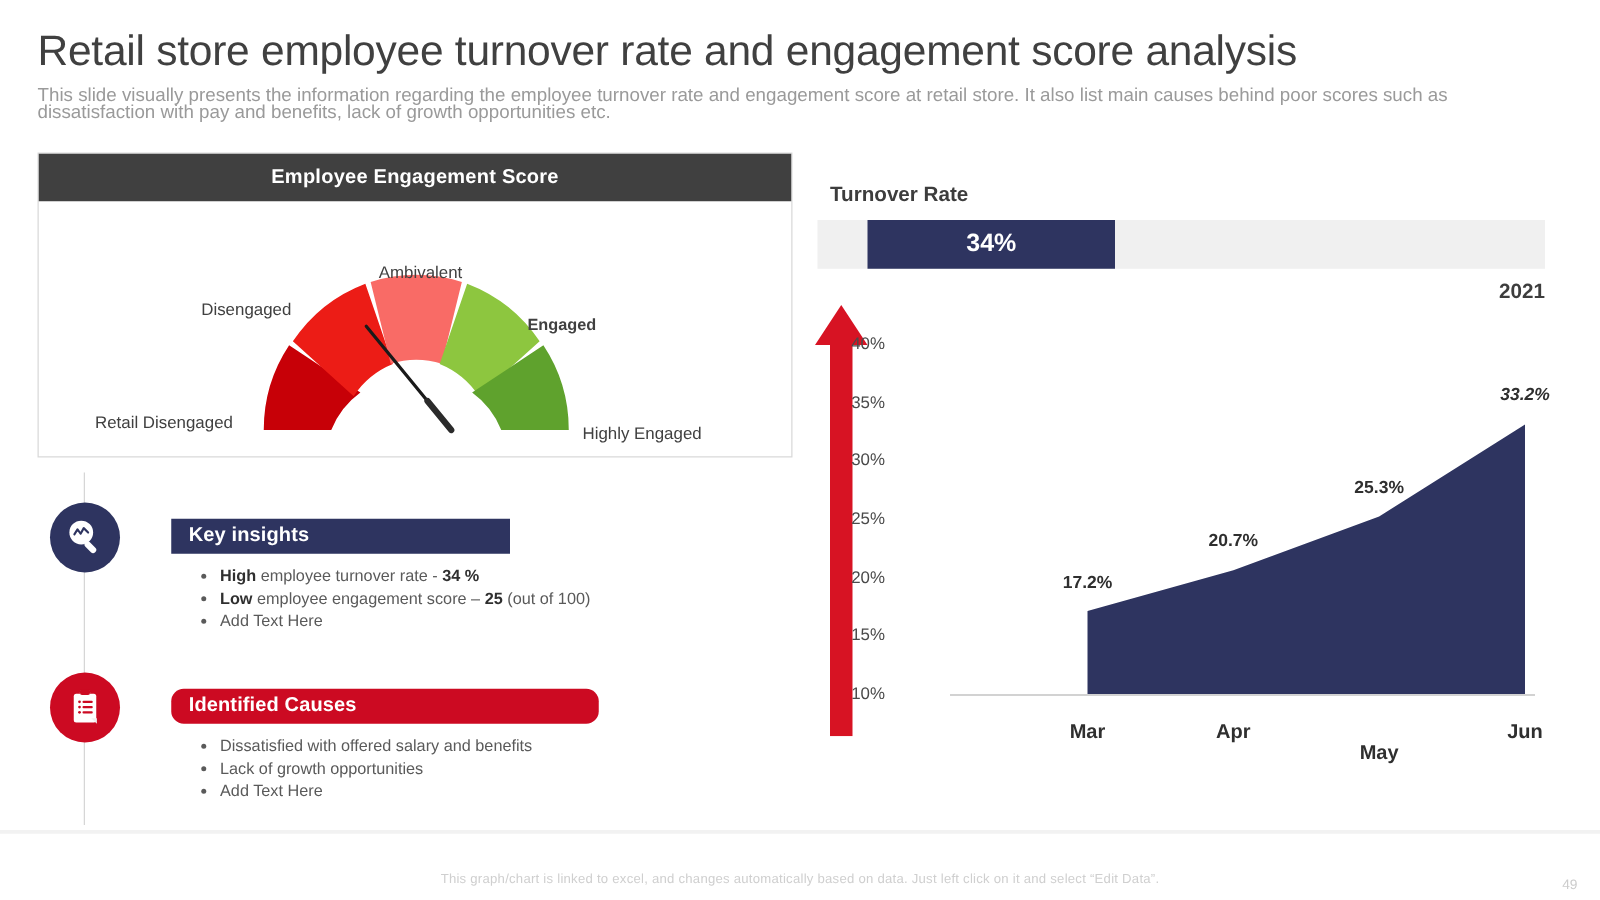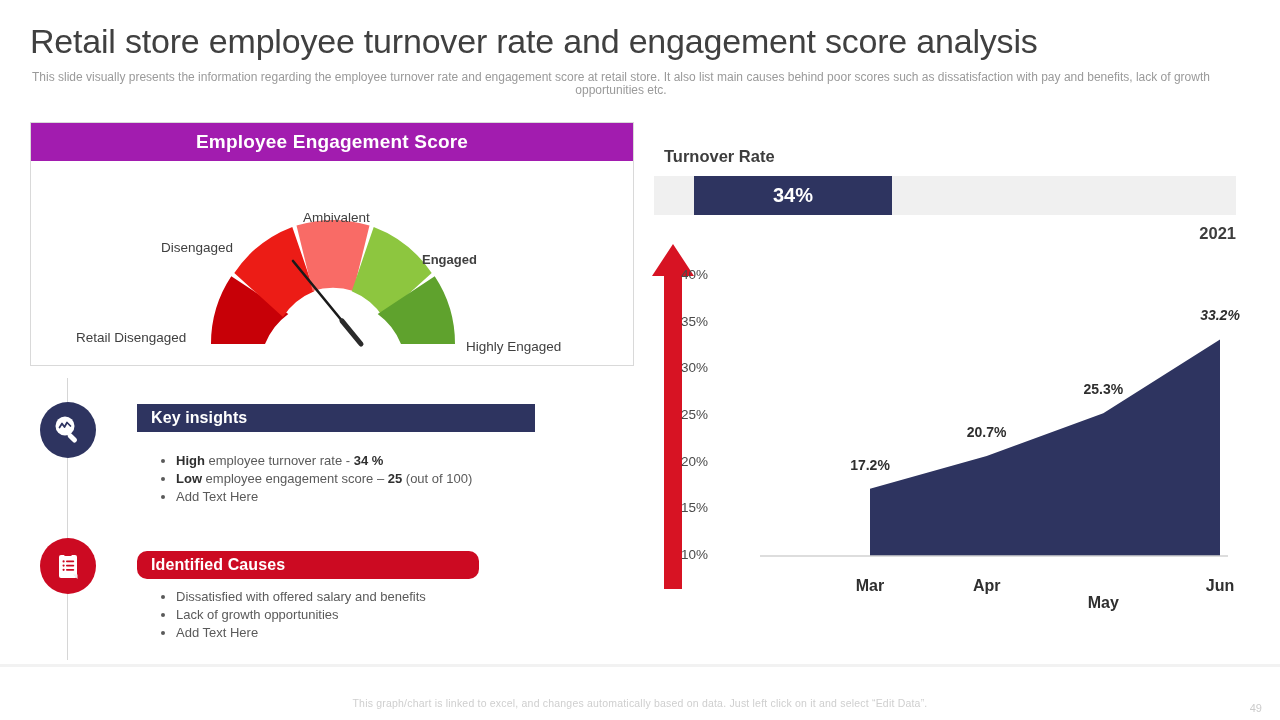--- a/index.html
+++ b/index.html
@@ -11,32 +11,32 @@
   .slide{position:absolute;inset:0;}
 
   
   .title{
     position:absolute;left:30px;top:20px;width:1200px;
     font-size:34px;line-height:42px;color:#404040;font-weight:400;
     letter-spacing:-0.2px;white-space:nowrap;
   }
   .subtitle{
     position:absolute;left:30px;top:71px;width:1182px;
-    font-size:12px;line-height:12.5px;color:#9a9a9a;font-weight:400;text-align:center;
+    font-size:15px;line-height:12.5px;color:#9a9a9a;font-weight:400;
   }
 
   
   .gauge-card{
     position:absolute;left:30px;top:122px;width:604px;height:244px;
     border:1px solid #d9d9d9;background:#fff;box-sizing:border-box;
   }
   .gauge-card-title{
-    height:38px;background:#a21caf;color:#fff;
+    height:38px;background:#404040;color:#fff;
     display:flex;align-items:center;justify-content:center;
-    font-size:19px;font-weight:bold;letter-spacing:0.2px;
+    font-size:16px;font-weight:bold;letter-spacing:0.2px;
   }
   .gauge-body{position:relative;height:205px;}
   .gauge-svg{position:absolute;left:0;top:0;}
   .glab{position:absolute;font-size:13.5px;color:#404040;white-space:nowrap;}
   .glab.bold{font-weight:bold;font-size:13px;}
 
   
   .rail{position:absolute;left:67px;top:378px;width:1px;height:282px;background:#d6d6d6;}
   .icon-circle{
     position:absolute;width:56px;height:56px;border-radius:50%;
@@ -44,21 +44,21 @@
   }
   .icon-circle.navy{left:40px;top:402px;background:#2e3460;}
   .icon-circle.red{left:40px;top:538px;background:#cc0a22;}
 
   
   .block-head{
     position:absolute;height:28px;display:flex;align-items:center;
     color:#ffffff;font-size:16px;font-weight:bold;padding-left:14px;
     box-sizing:border-box;letter-spacing:0.1px;
   }
-  .block-head.navy{left:137px;top:404px;width:398px;background:#2e3460;}
+  .block-head.navy{left:137px;top:415px;width:271px;background:#2e3460;}
   .block-head.red{left:137px;top:551px;width:342px;background:#cc0a22;border-radius:10px;}
   .bullets{position:absolute;left:160px;font-size:13px;line-height:17.5px;color:#5a5a5a;}
   .bullets.one{top:452px;}
   .bullets.two{top:588px;}
   .bullets li{margin:0 0 0.5px 0;}
   .bullets ul{margin:0;padding-left:16px;list-style:disc;}
   .bullets b{color:#2f2f2f;}
 
   
   .tr-title{

